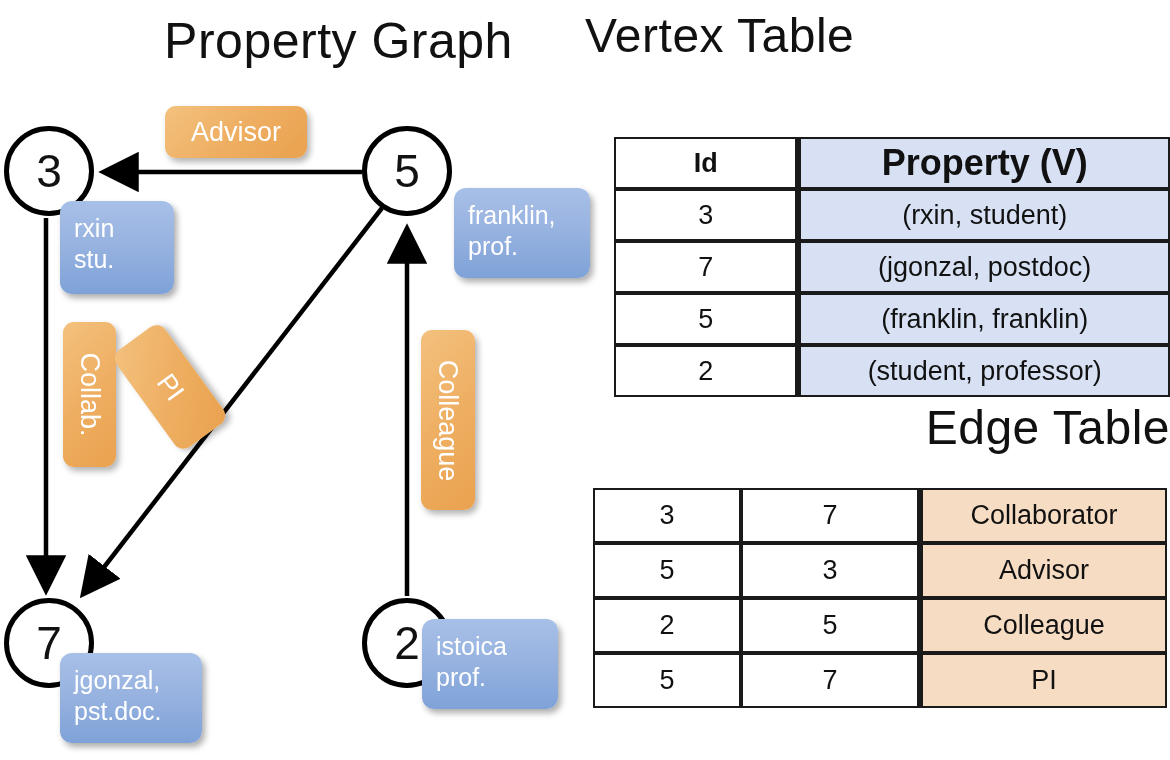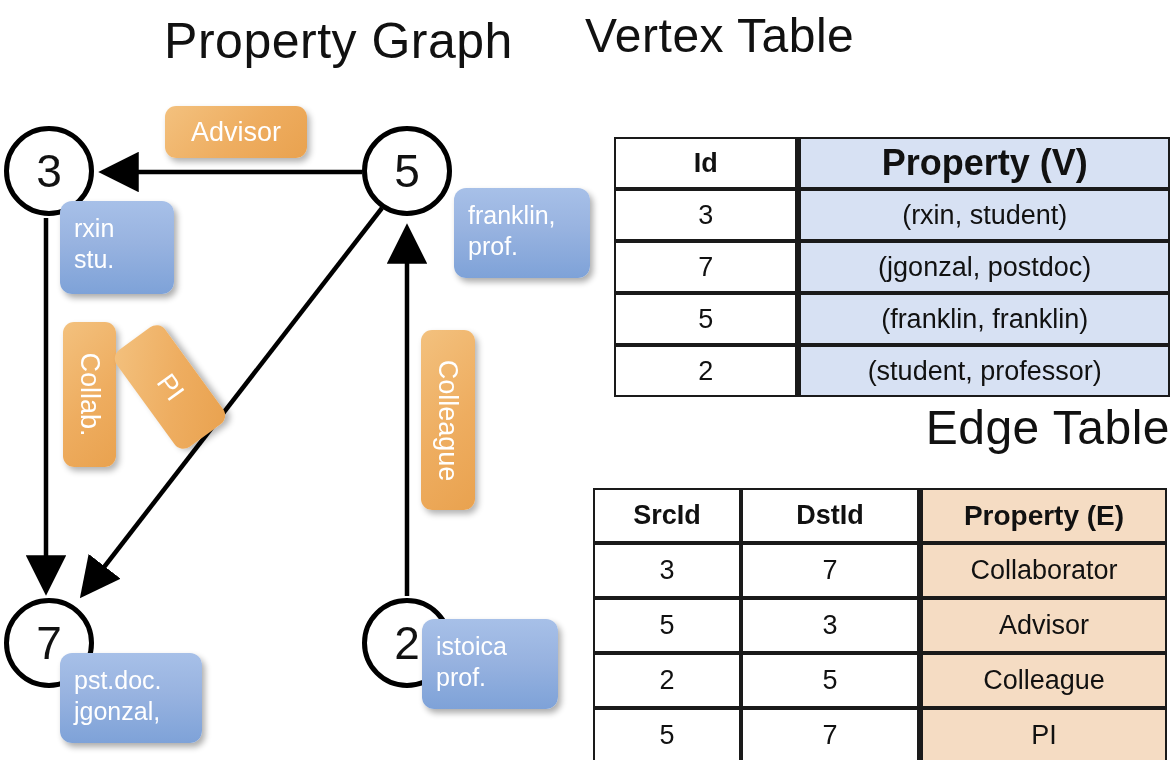--- a/index.html
+++ b/index.html
@@ -126,22 +126,22 @@
 
   <div class="prop-box" id="vbox-rxin">
     <div>rxin</div>
     <div>stu.</div>
   </div>
   <div class="prop-box" id="vbox-franklin">
     <div>franklin,</div>
     <div>prof.</div>
   </div>
   <div class="prop-box" id="vbox-jgonzal">
+    <div>jgonzal,</div>
     <div>pst.doc.</div>
-    <div>jgonzal,</div>
   </div>
   <div class="prop-box" id="vbox-istoica">
     <div>istoica</div>
     <div>prof.</div>
   </div>
 
   <div class="edge-label" id="elabel-advisor">
     <span>Advisor</span>
   </div>
   <div class="edge-label" id="elabel-collab">
@@ -179,25 +179,20 @@
     <td class="c-id">2</td>
     <td class="c-prop">(student, professor)</td>
   </tr>
 </tbody>
   </table>
 
 <div class="title" id="title-edge-table">Edge Table</div>
 
 <table class="tbl" id="edge-table">
   <tbody>
-      <tr>
-    <td class="hdr c-src">SrcId</td>
-    <td class="hdr c-dst">DstId</td>
-    <td class="hdr c-prop">Property (E)</td>
-  </tr>
   <tr>
     <td class="c-src">3</td>
     <td class="c-dst">7</td>
     <td class="c-prop">Collaborator</td>
   </tr>
   <tr>
     <td class="c-src">5</td>
     <td class="c-dst">3</td>
     <td class="c-prop">Advisor</td>
   </tr>

